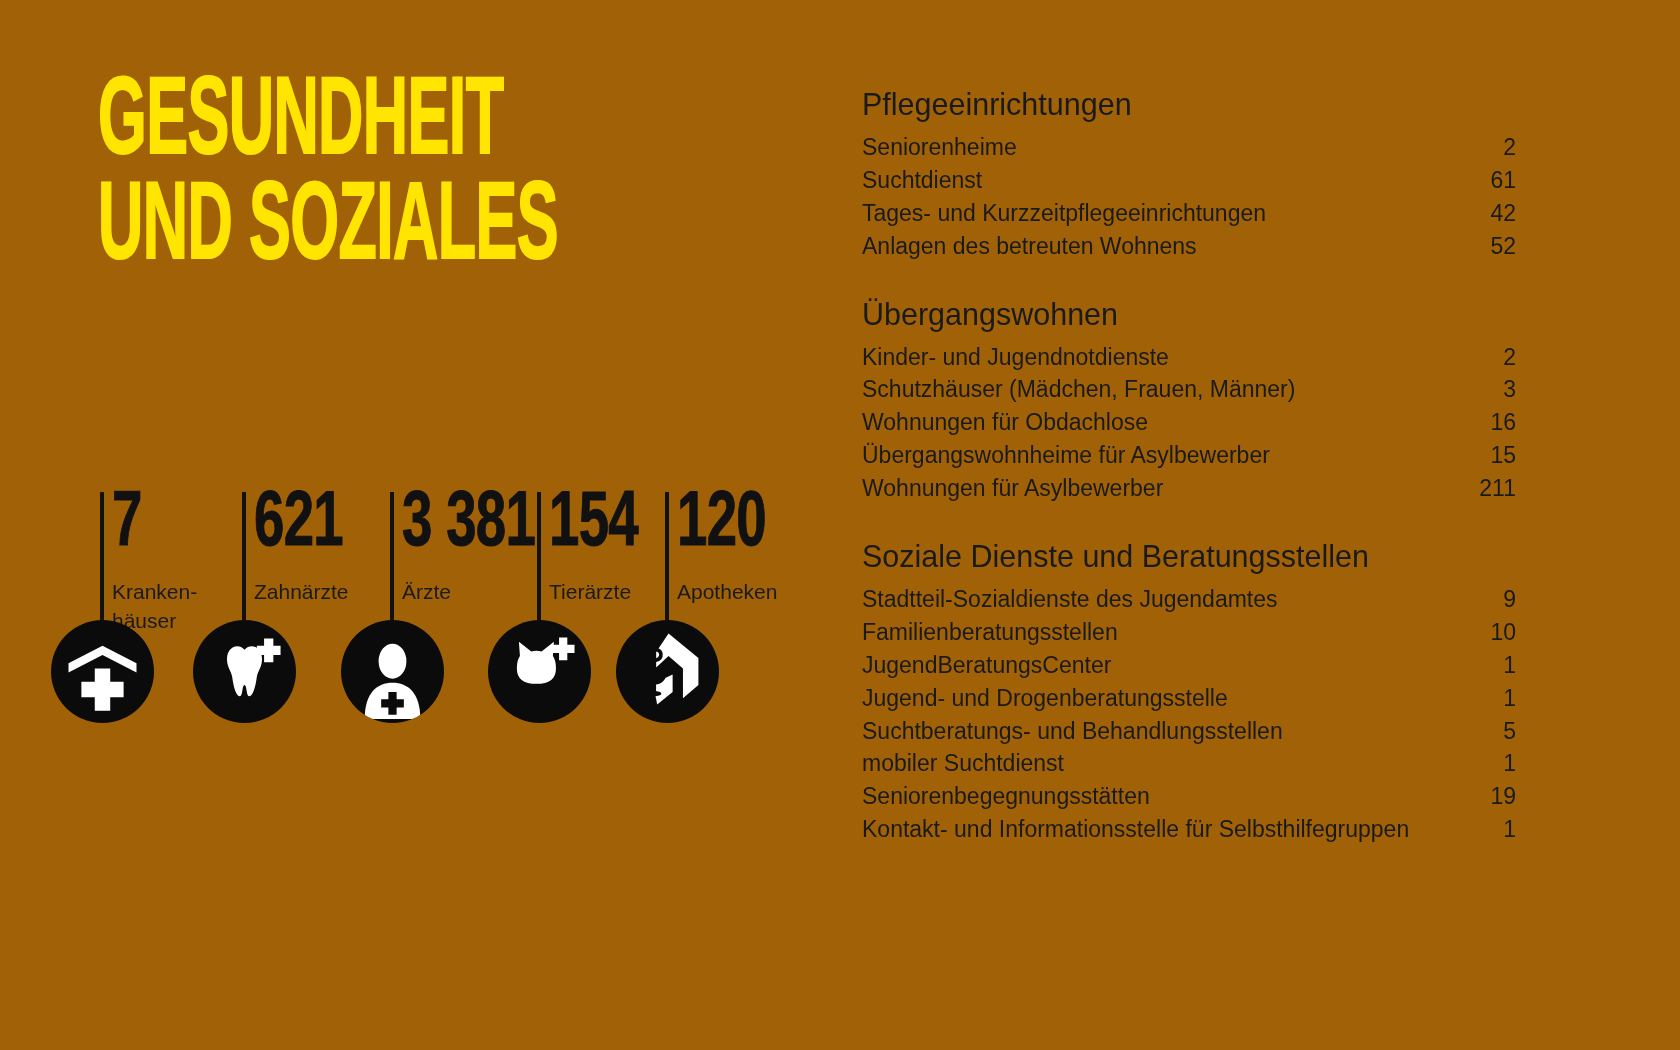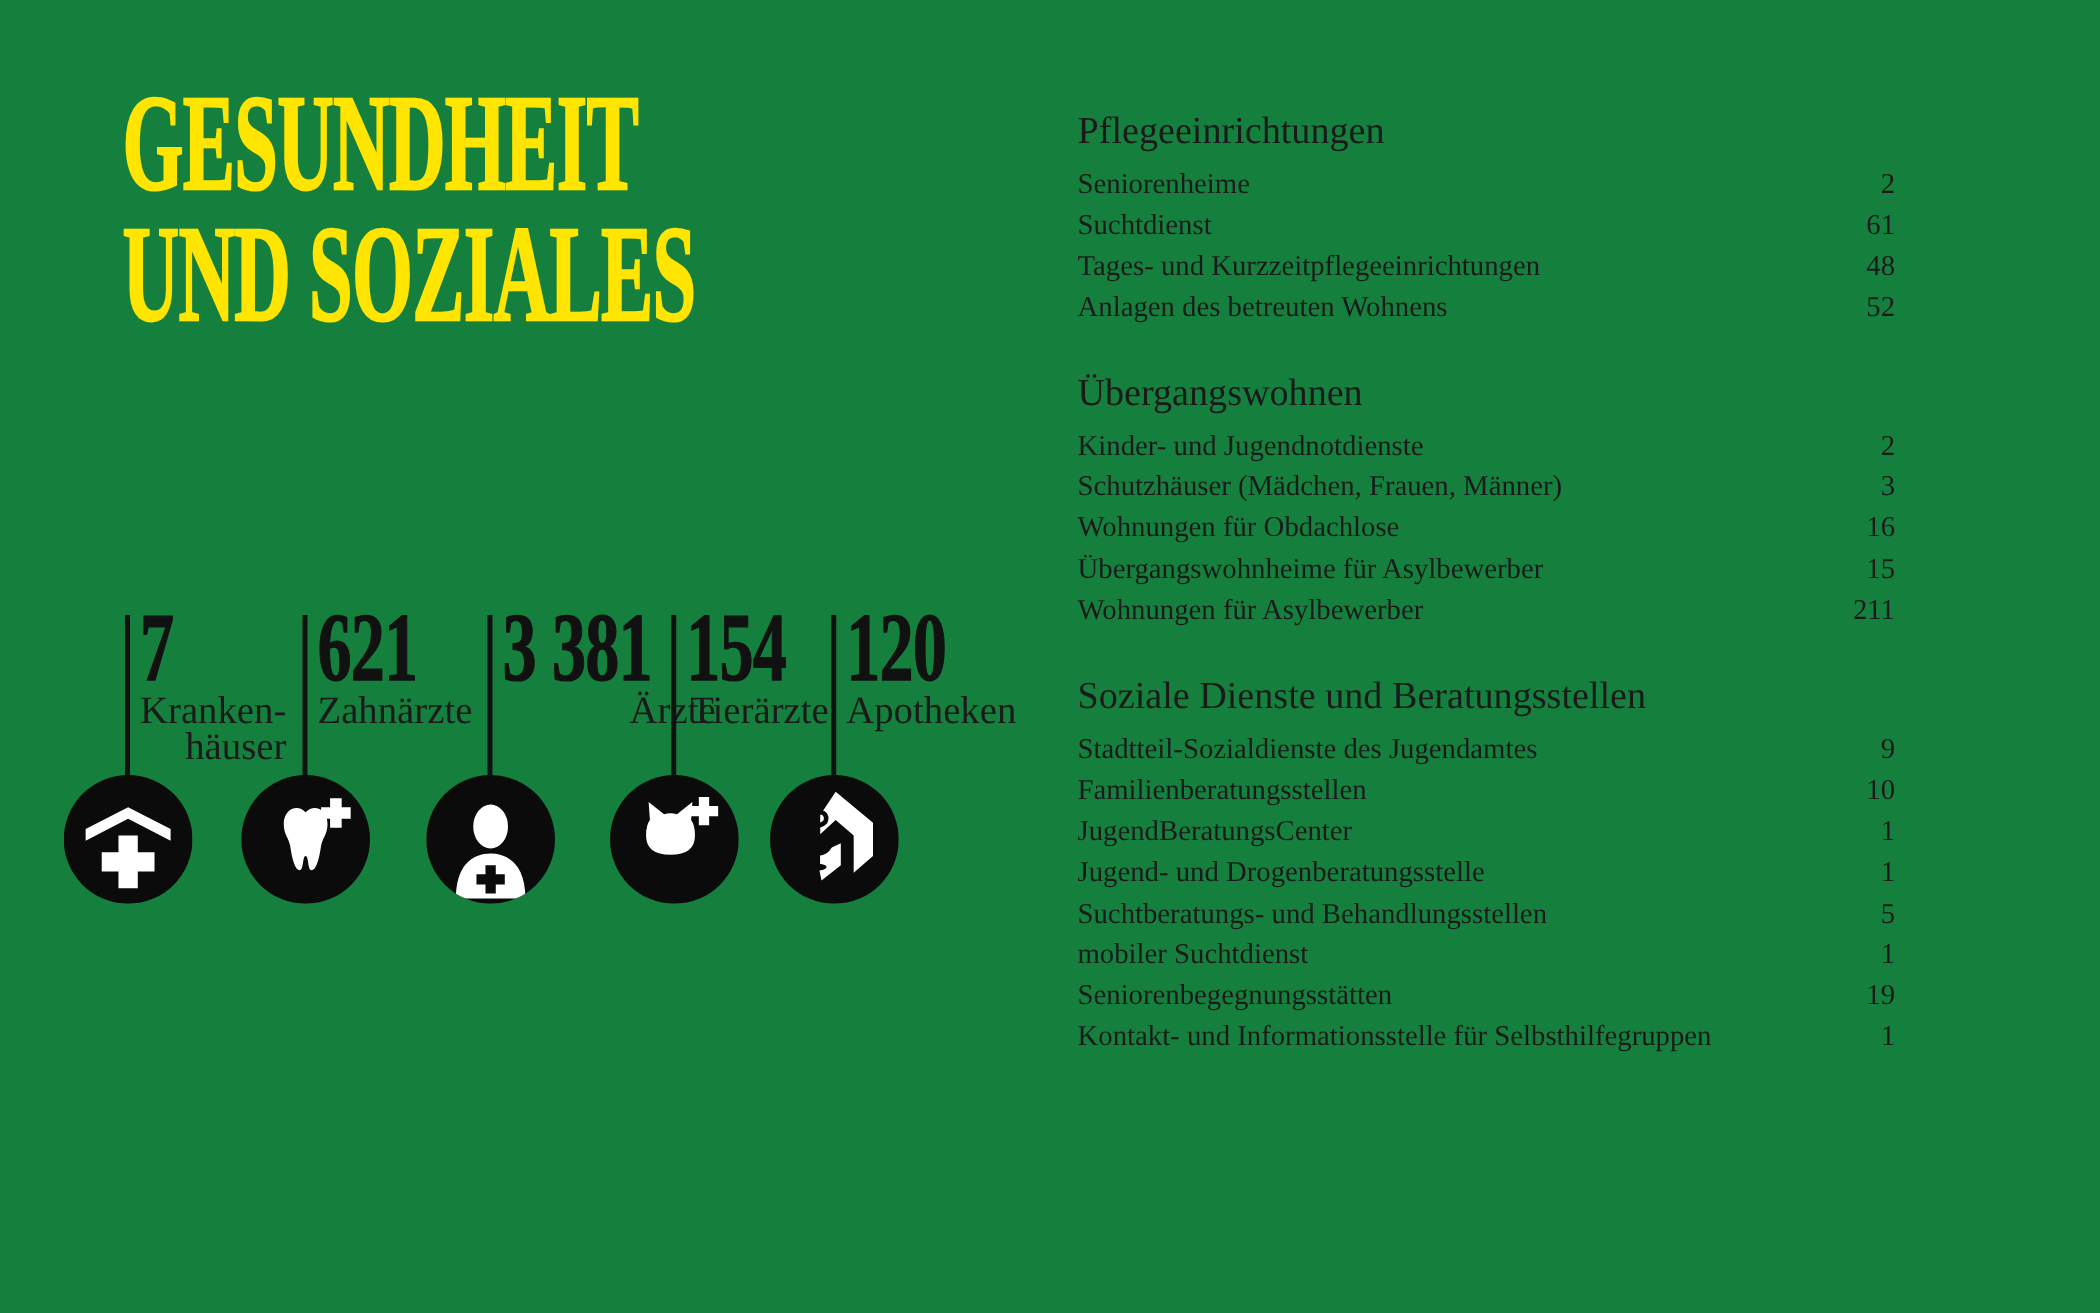--- a/index.html
+++ b/index.html
@@ -1,40 +1,40 @@
 <!DOCTYPE html>
 <html><head>
 <meta charset="utf-8">
 <style>
   html,body { margin:0; padding:0; background:#ffffff; }
   .page {
-    position:relative; width:1680px; height:1050px; background:#15803d;
-    overflow:hidden; font-family:Liberation Serif, serif; color:#1a1a1a;
+    position:relative; width:1680px; height:1050px; background:#a16207;
+    overflow:hidden; font-family:Liberation Sans, sans-serif; color:#1a1a1a;
   }
 
   
   .title { position:absolute; left:98px; top:62px; }
   .title-line {
     font-size:110px; font-weight:700; line-height:105px; letter-spacing:-1px;
     transform:scaleX(0.57); transform-origin:0 50%; white-space:nowrap;
     -webkit-text-stroke:2px currentColor;
   }
 
   
   .stat { position:absolute; top:488px; }
   .stat-line { position:absolute; left:0; top:4px; width:4px; height:128px; background:#111; }
   .stat-number {
     display:inline-block; margin-left:12px; font-size:78px; font-weight:700;
     line-height:60px; letter-spacing:-1px; white-space:nowrap;
     transform:scaleX(0.70); transform-origin:0 50%; color:#111;
     -webkit-text-stroke:1px #111;
   }
   .stat-label {
-    margin-left:12px; margin-top:4px; font-size:31px; line-height:29px;
-    white-space:pre-line; color:#1a1a1a;text-align:right;
+    margin-left:12px; margin-top:28px; font-size:21px; line-height:29px;
+    white-space:pre-line; color:#1a1a1a;
   }
   .stat-icon { position:absolute; left:-49px; top:132px; width:103px; height:103px; }
 
   
   .directory { position:absolute; left:862px; top:84px; width:654px; }
   .sec { margin:0 0 0 0; }
   .sec + .sec { margin-top:31px; }
   .sec-h { margin:0 0 7px 0; font-size:30.5px; font-weight:400; line-height:40px; color:#1a1a1a; letter-spacing:0; }
   .row { display:flex; align-items:center; height:32.9px; font-size:23px; line-height:32.9px; }
   .lbl { white-space:nowrap; flex:0 0 auto; }
@@ -136,21 +136,21 @@
 
   <div class="row">
     <span class="lbl">Suchtdienst</span>
     <span class="dots"></span>
     <span class="val">61</span>
   </div>
 
   <div class="row">
     <span class="lbl">Tages- und Kurzzeitpflegeeinrichtungen</span>
     <span class="dots"></span>
-    <span class="val">48</span>
+    <span class="val">42</span>
   </div>
 
   <div class="row">
     <span class="lbl">Anlagen des betreuten Wohnens</span>
     <span class="dots"></span>
     <span class="val">52</span>
   </div>
 </div>
   </section>
 

